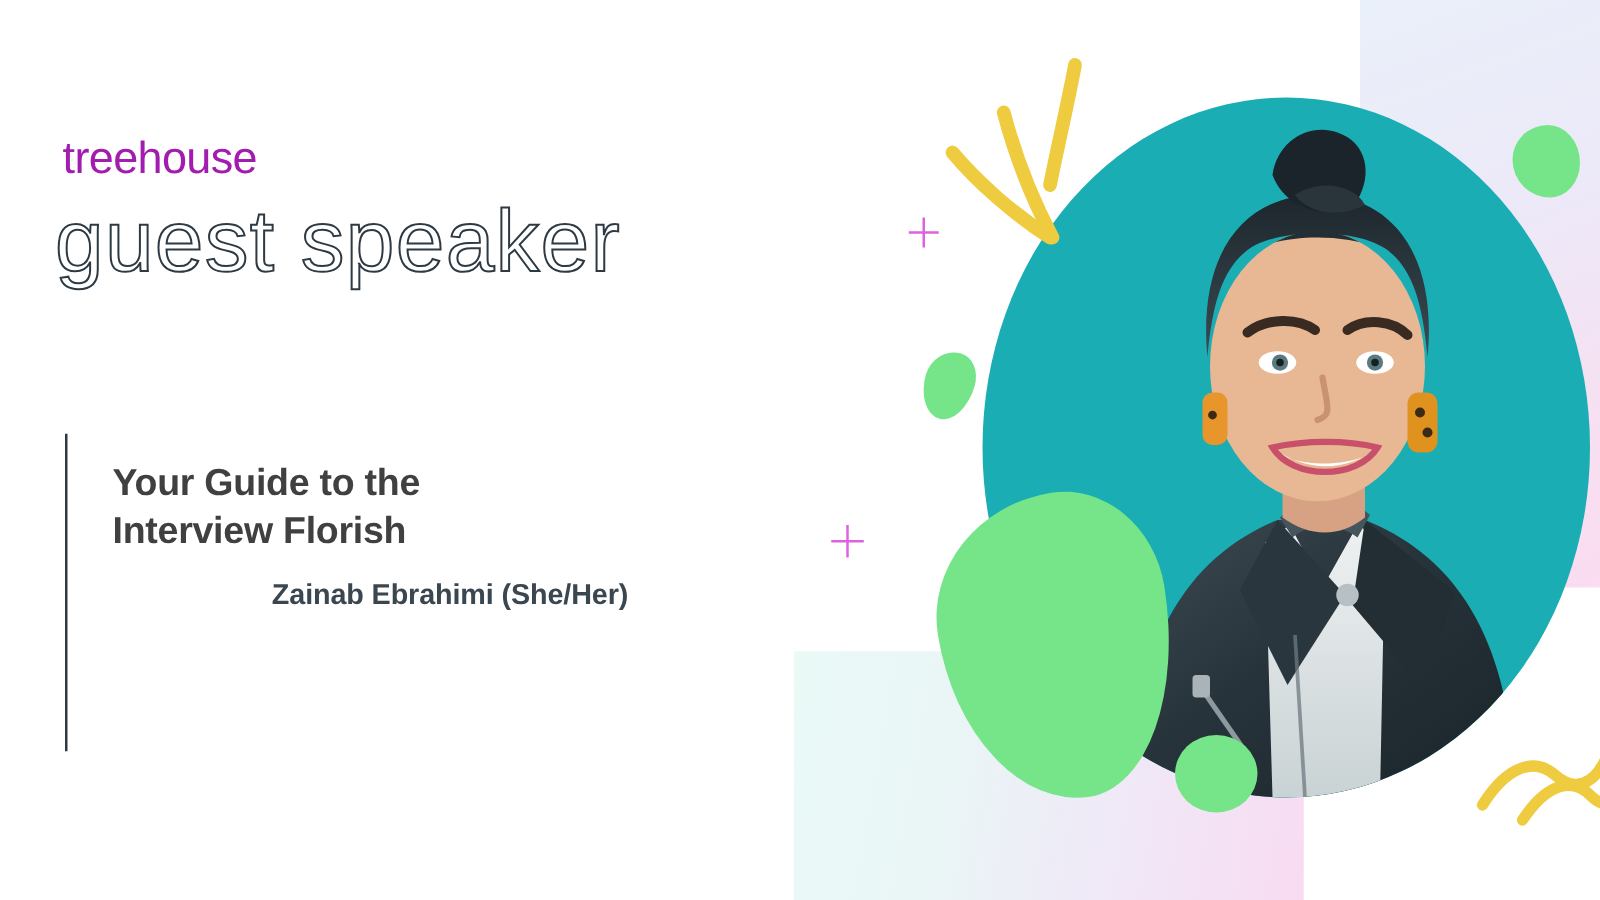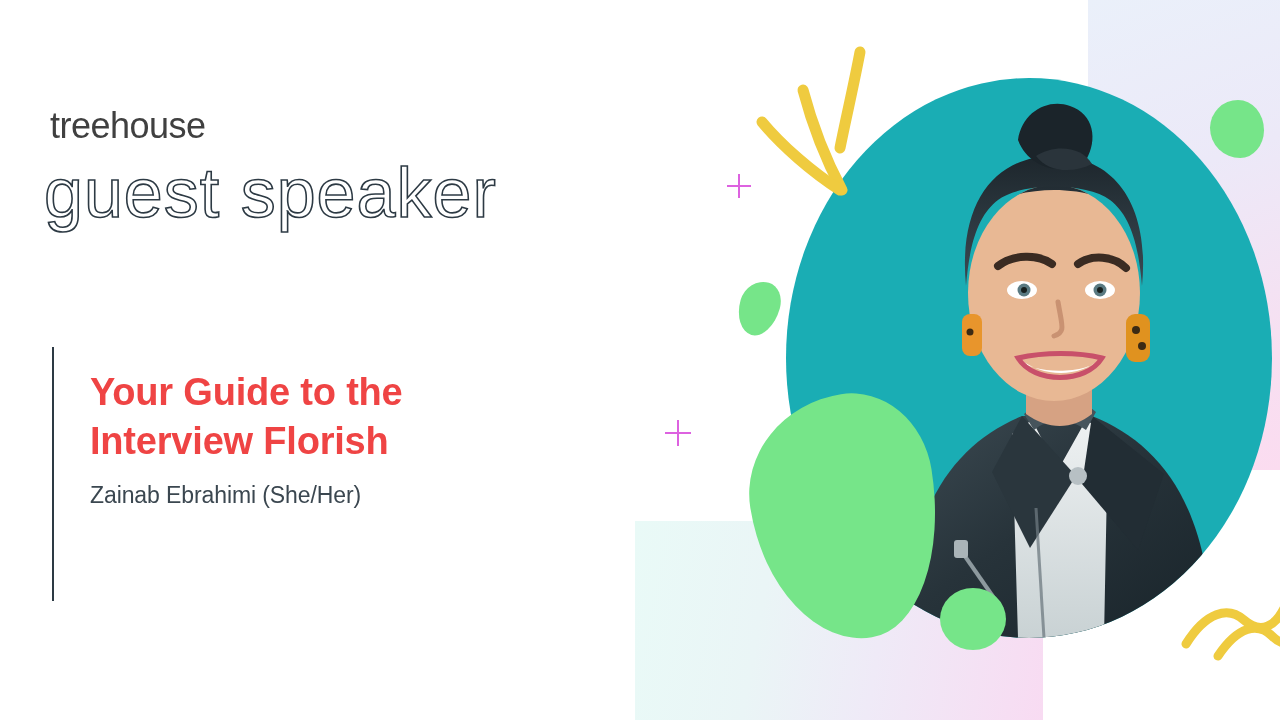--- a/index.html
+++ b/index.html
@@ -106,21 +106,21 @@
     pointer-events: none;
   }
 
   
   .brand {
     position: absolute;
     left: 50px; top: 108px;
     font-size: 36px;
     font-weight: 400;
     letter-spacing: -0.5px;
-    color: #404040;
+    color: #a21caf;
     line-height: 1;
   }
   .headline-outline {
     position: absolute;
     left: 44px; top: 158px;
     font-size: 70px;
     font-weight: 400;
     letter-spacing: 1px;
     line-height: 1;
     color: transparent;
@@ -154,33 +154,34 @@
     width: 2px; height: 254px;
     background: #2d3a44;
   }
 
   .info {
     position: absolute;
     left: 90px; top: 368px;
     width: 540px;
   }
   .talk-title {
-    font-size: 38px;
+    font-size: 30px;
     font-weight: 700;
-    color: #ef4444;
+    color: #404040;
     line-height: 1.28;
     letter-spacing: -0.2px;
     margin: 0 0 14px 0;
   }
   .speaker-line {
     font-size: 23px;
-    font-weight: 400;
+    font-weight: 700;
     color: #3b4750;
     line-height: 1.42;
     letter-spacing: -0.1px;
+    text-align: center;
   }
   .date-line {
     margin-top: 18px;
     font-size: 35px;
     font-weight: 700;
     color: #2d3a44;
     letter-spacing: -0.3px;
     line-height: 1.05;
   }
 </style>

